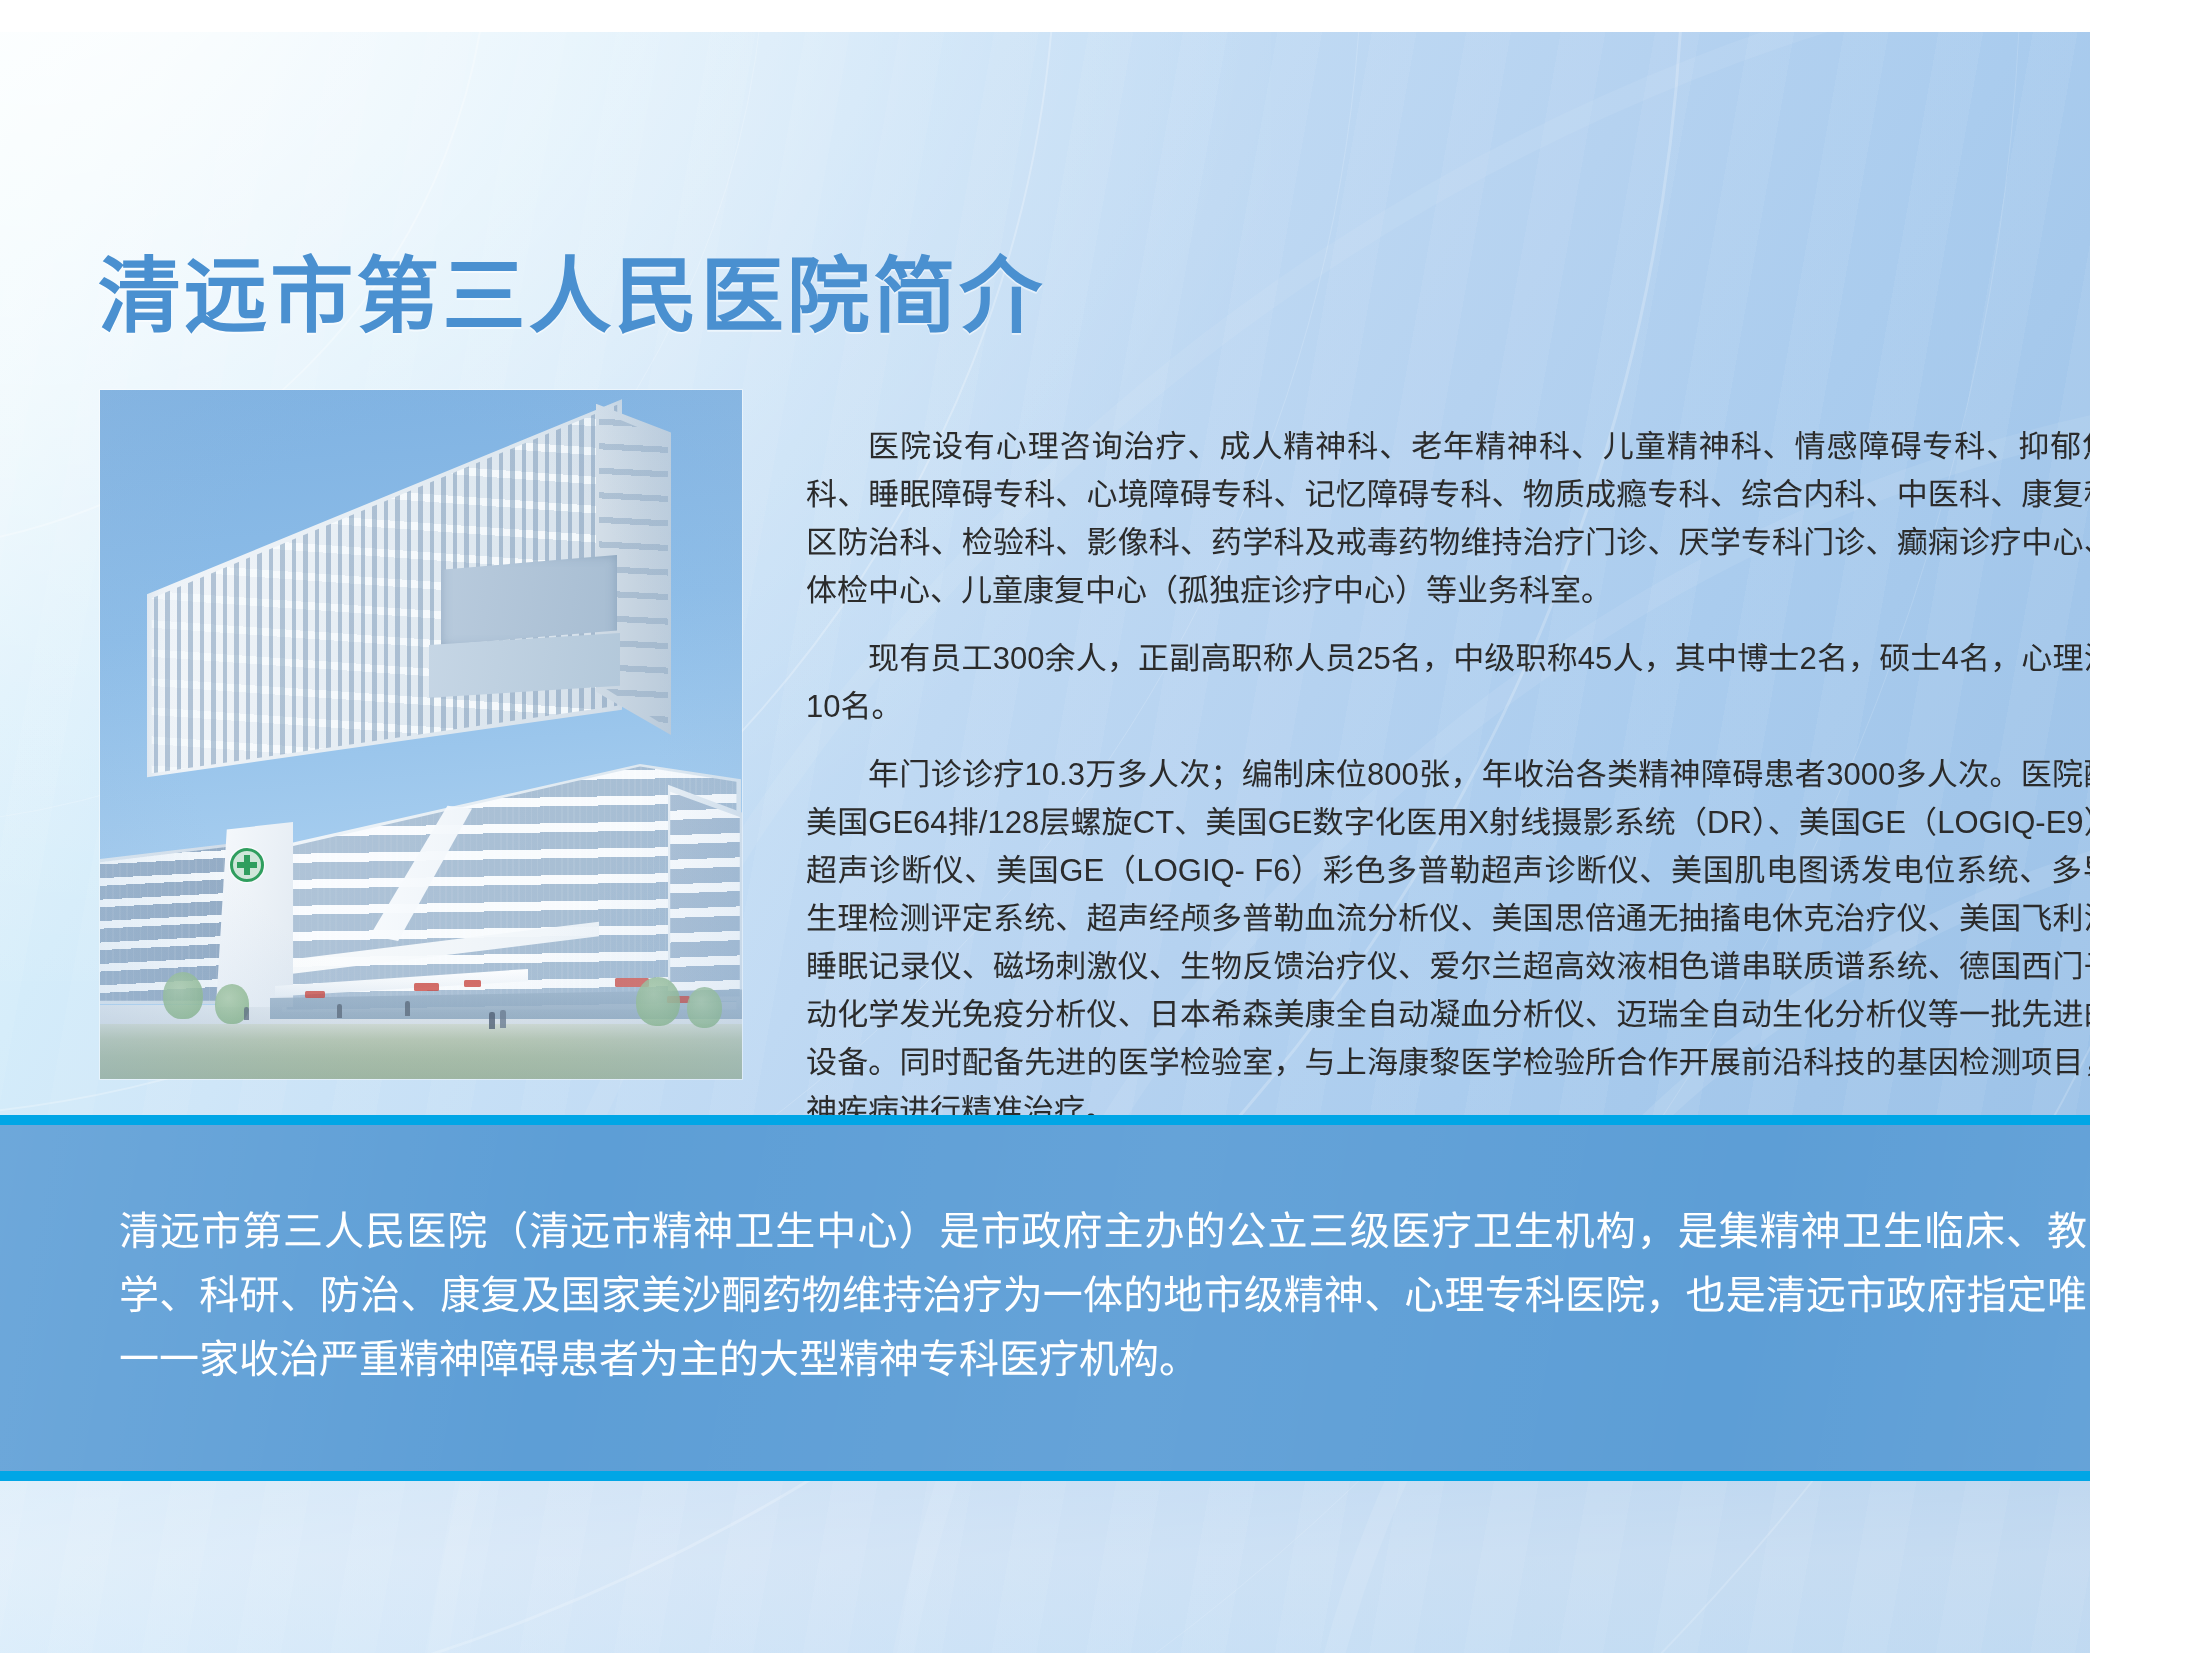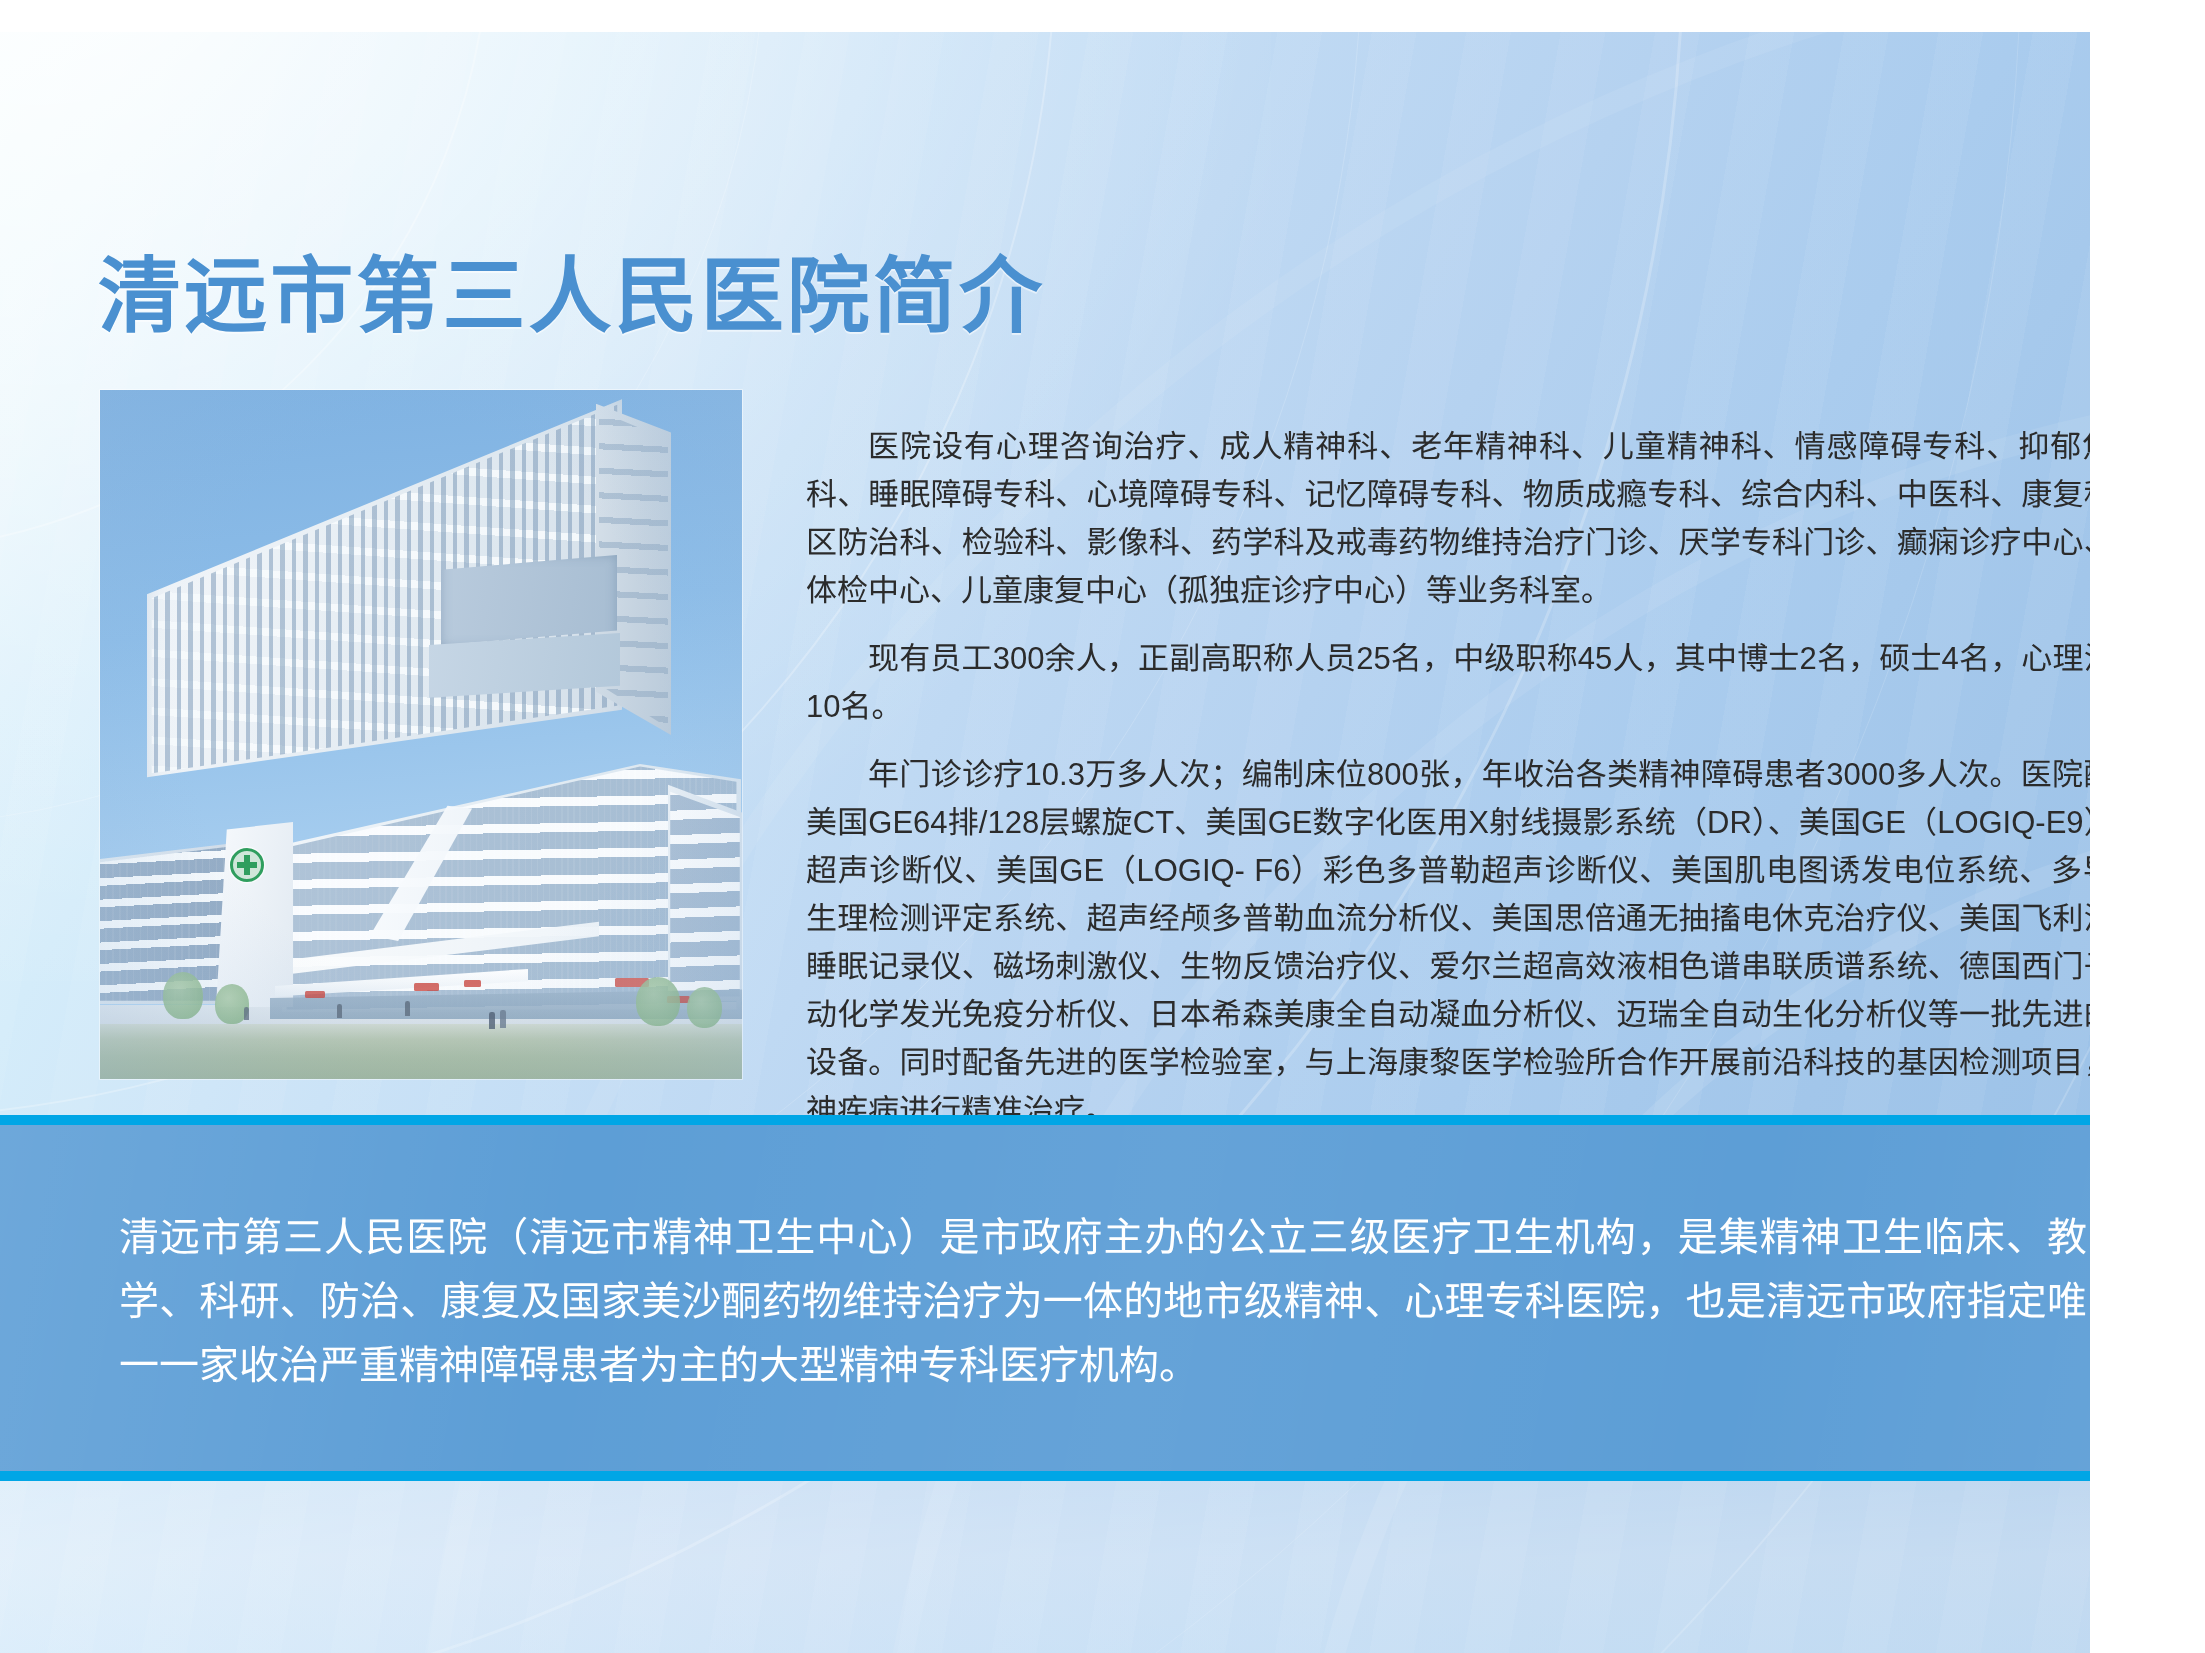--- a/index.html
+++ b/index.html
@@ -359,21 +359,21 @@
     background:linear-gradient(100deg,
         rgba(255,255,255,0.10) 0%,
         rgba(255,255,255,0.00) 26%,
         rgba(255,255,255,0.05) 52%,
         rgba(255,255,255,0.00) 78%,
         rgba(255,255,255,0.07) 100%);
     pointer-events:none;
   }
   #banner-text {
     position:absolute;
-    left:119px; top:80px;
+    left:119px; top:74px;
     width:1968px;
     color:#ffffff;
     font-size:40px;
     line-height:64px;
     text-align:justify;
     text-justify:inter-ideograph;
   }
 </style>
 </head>
 <body>

